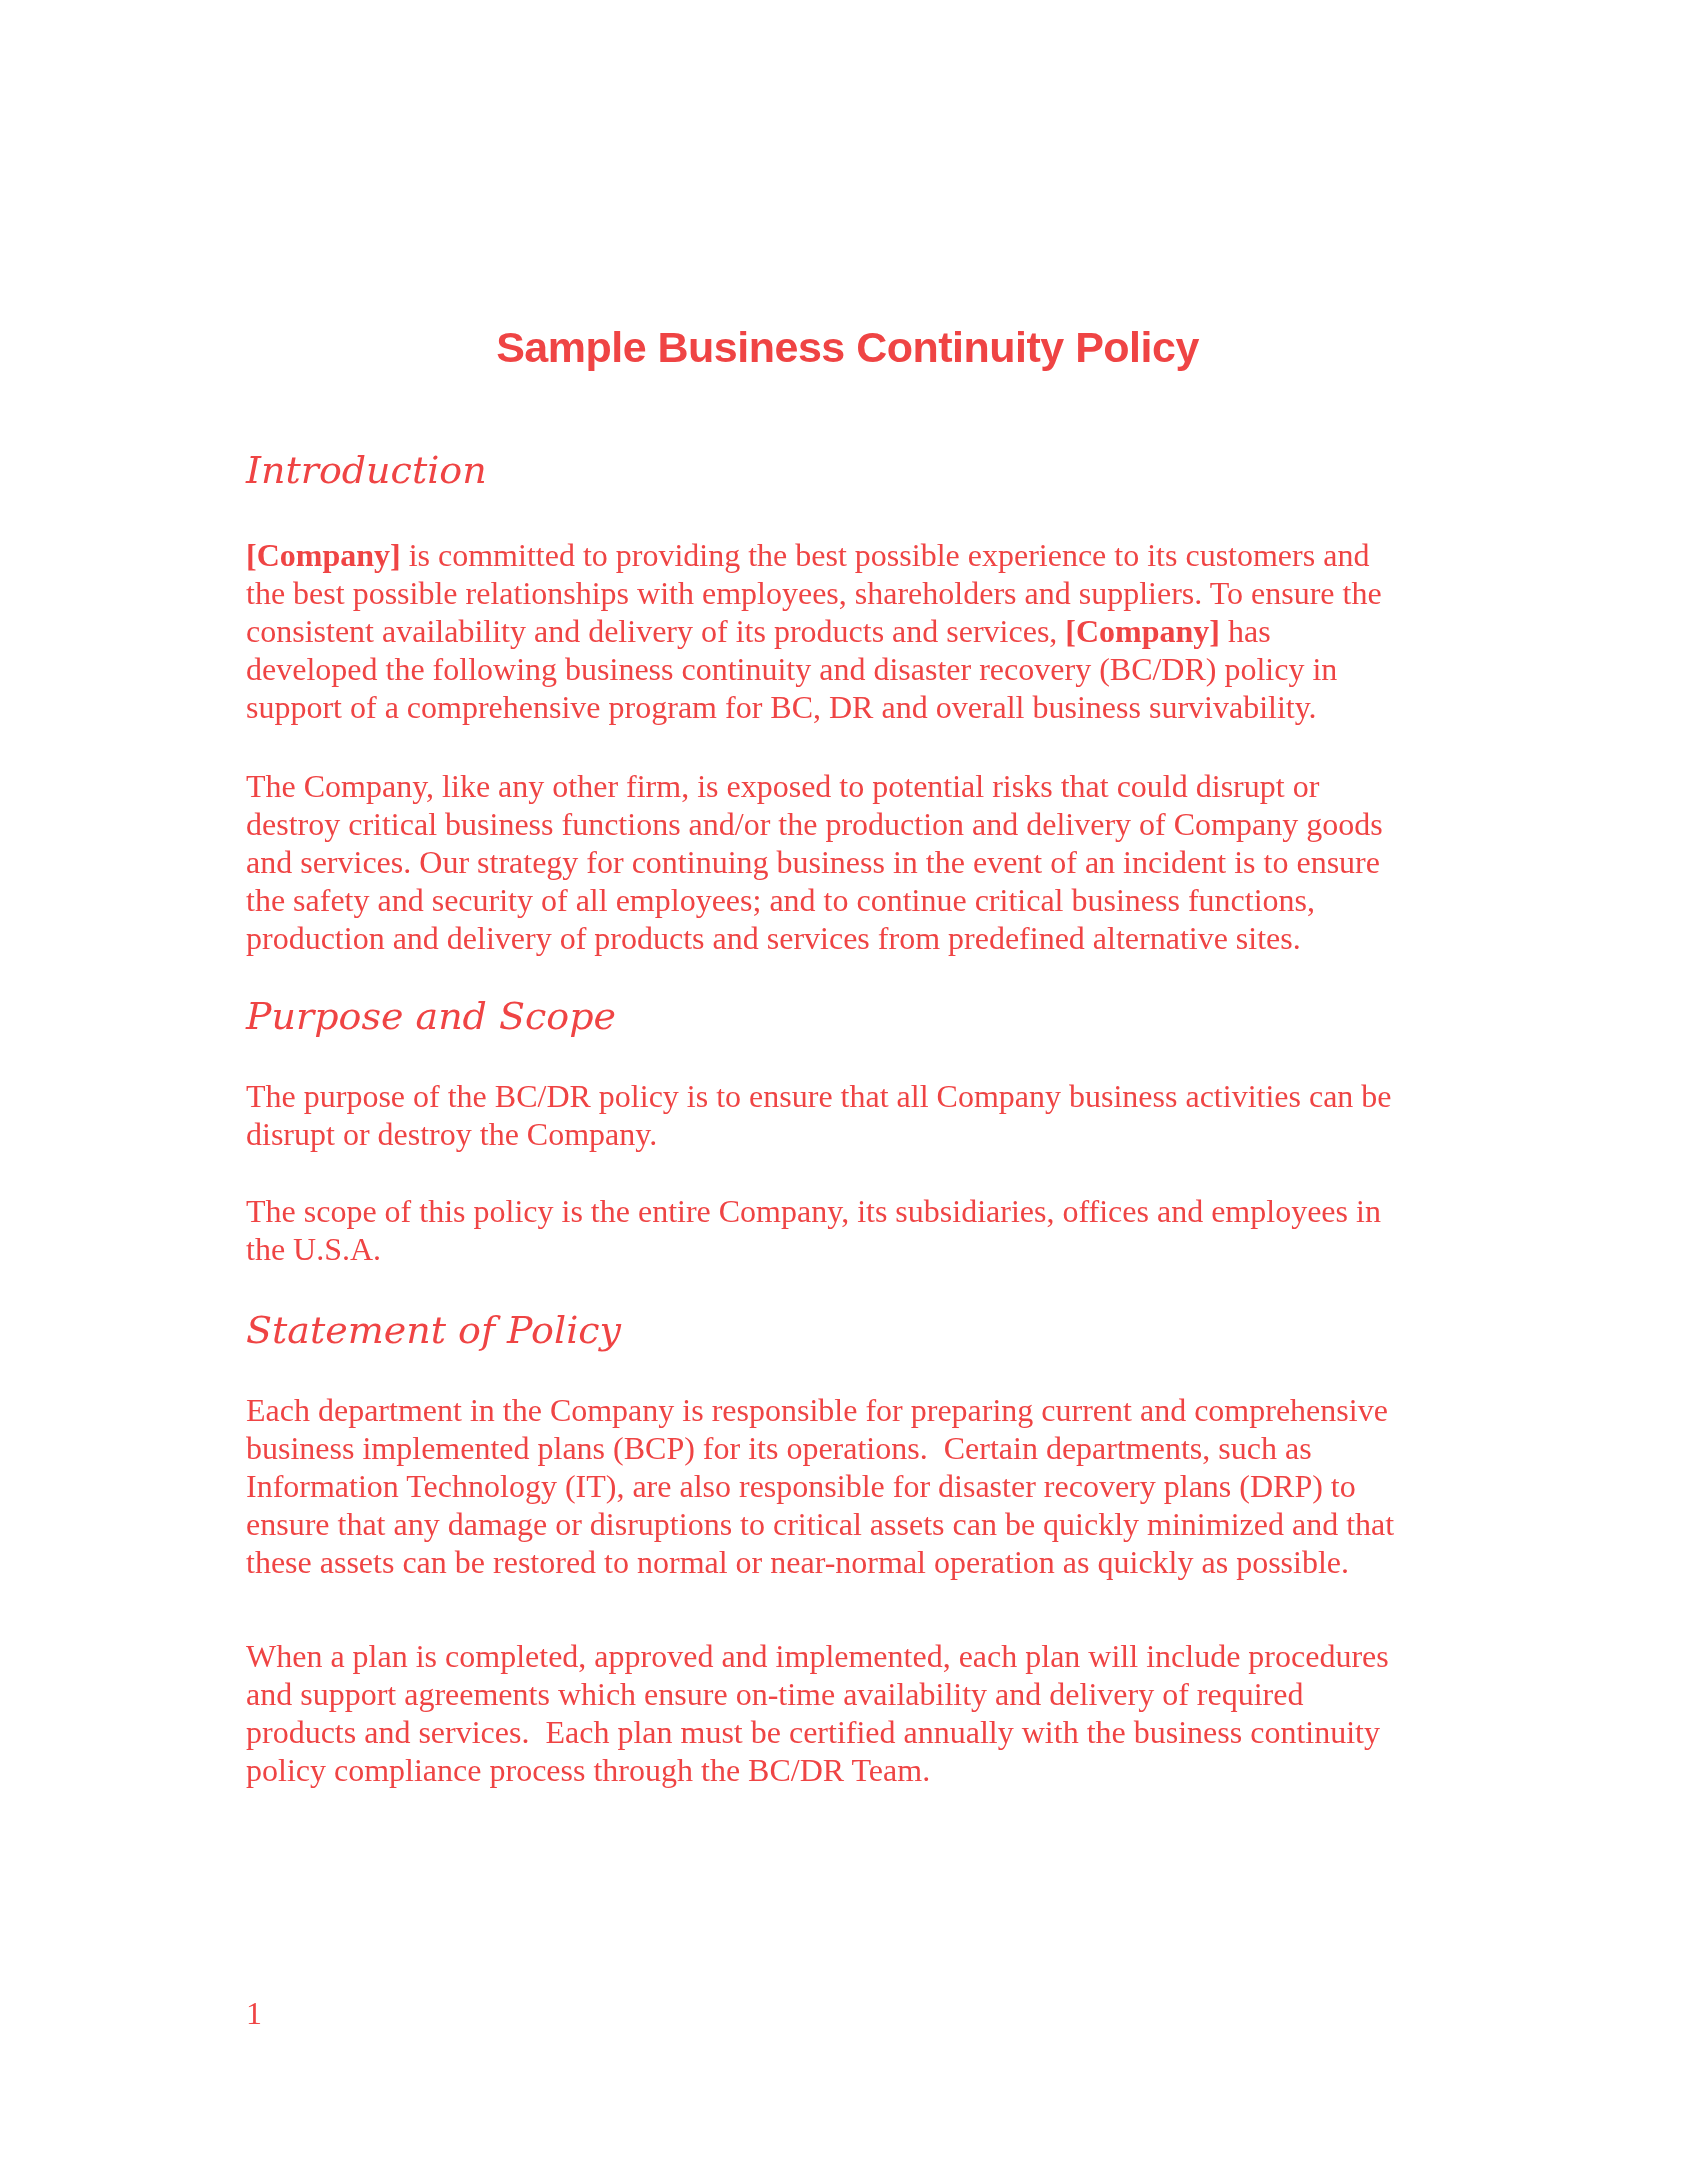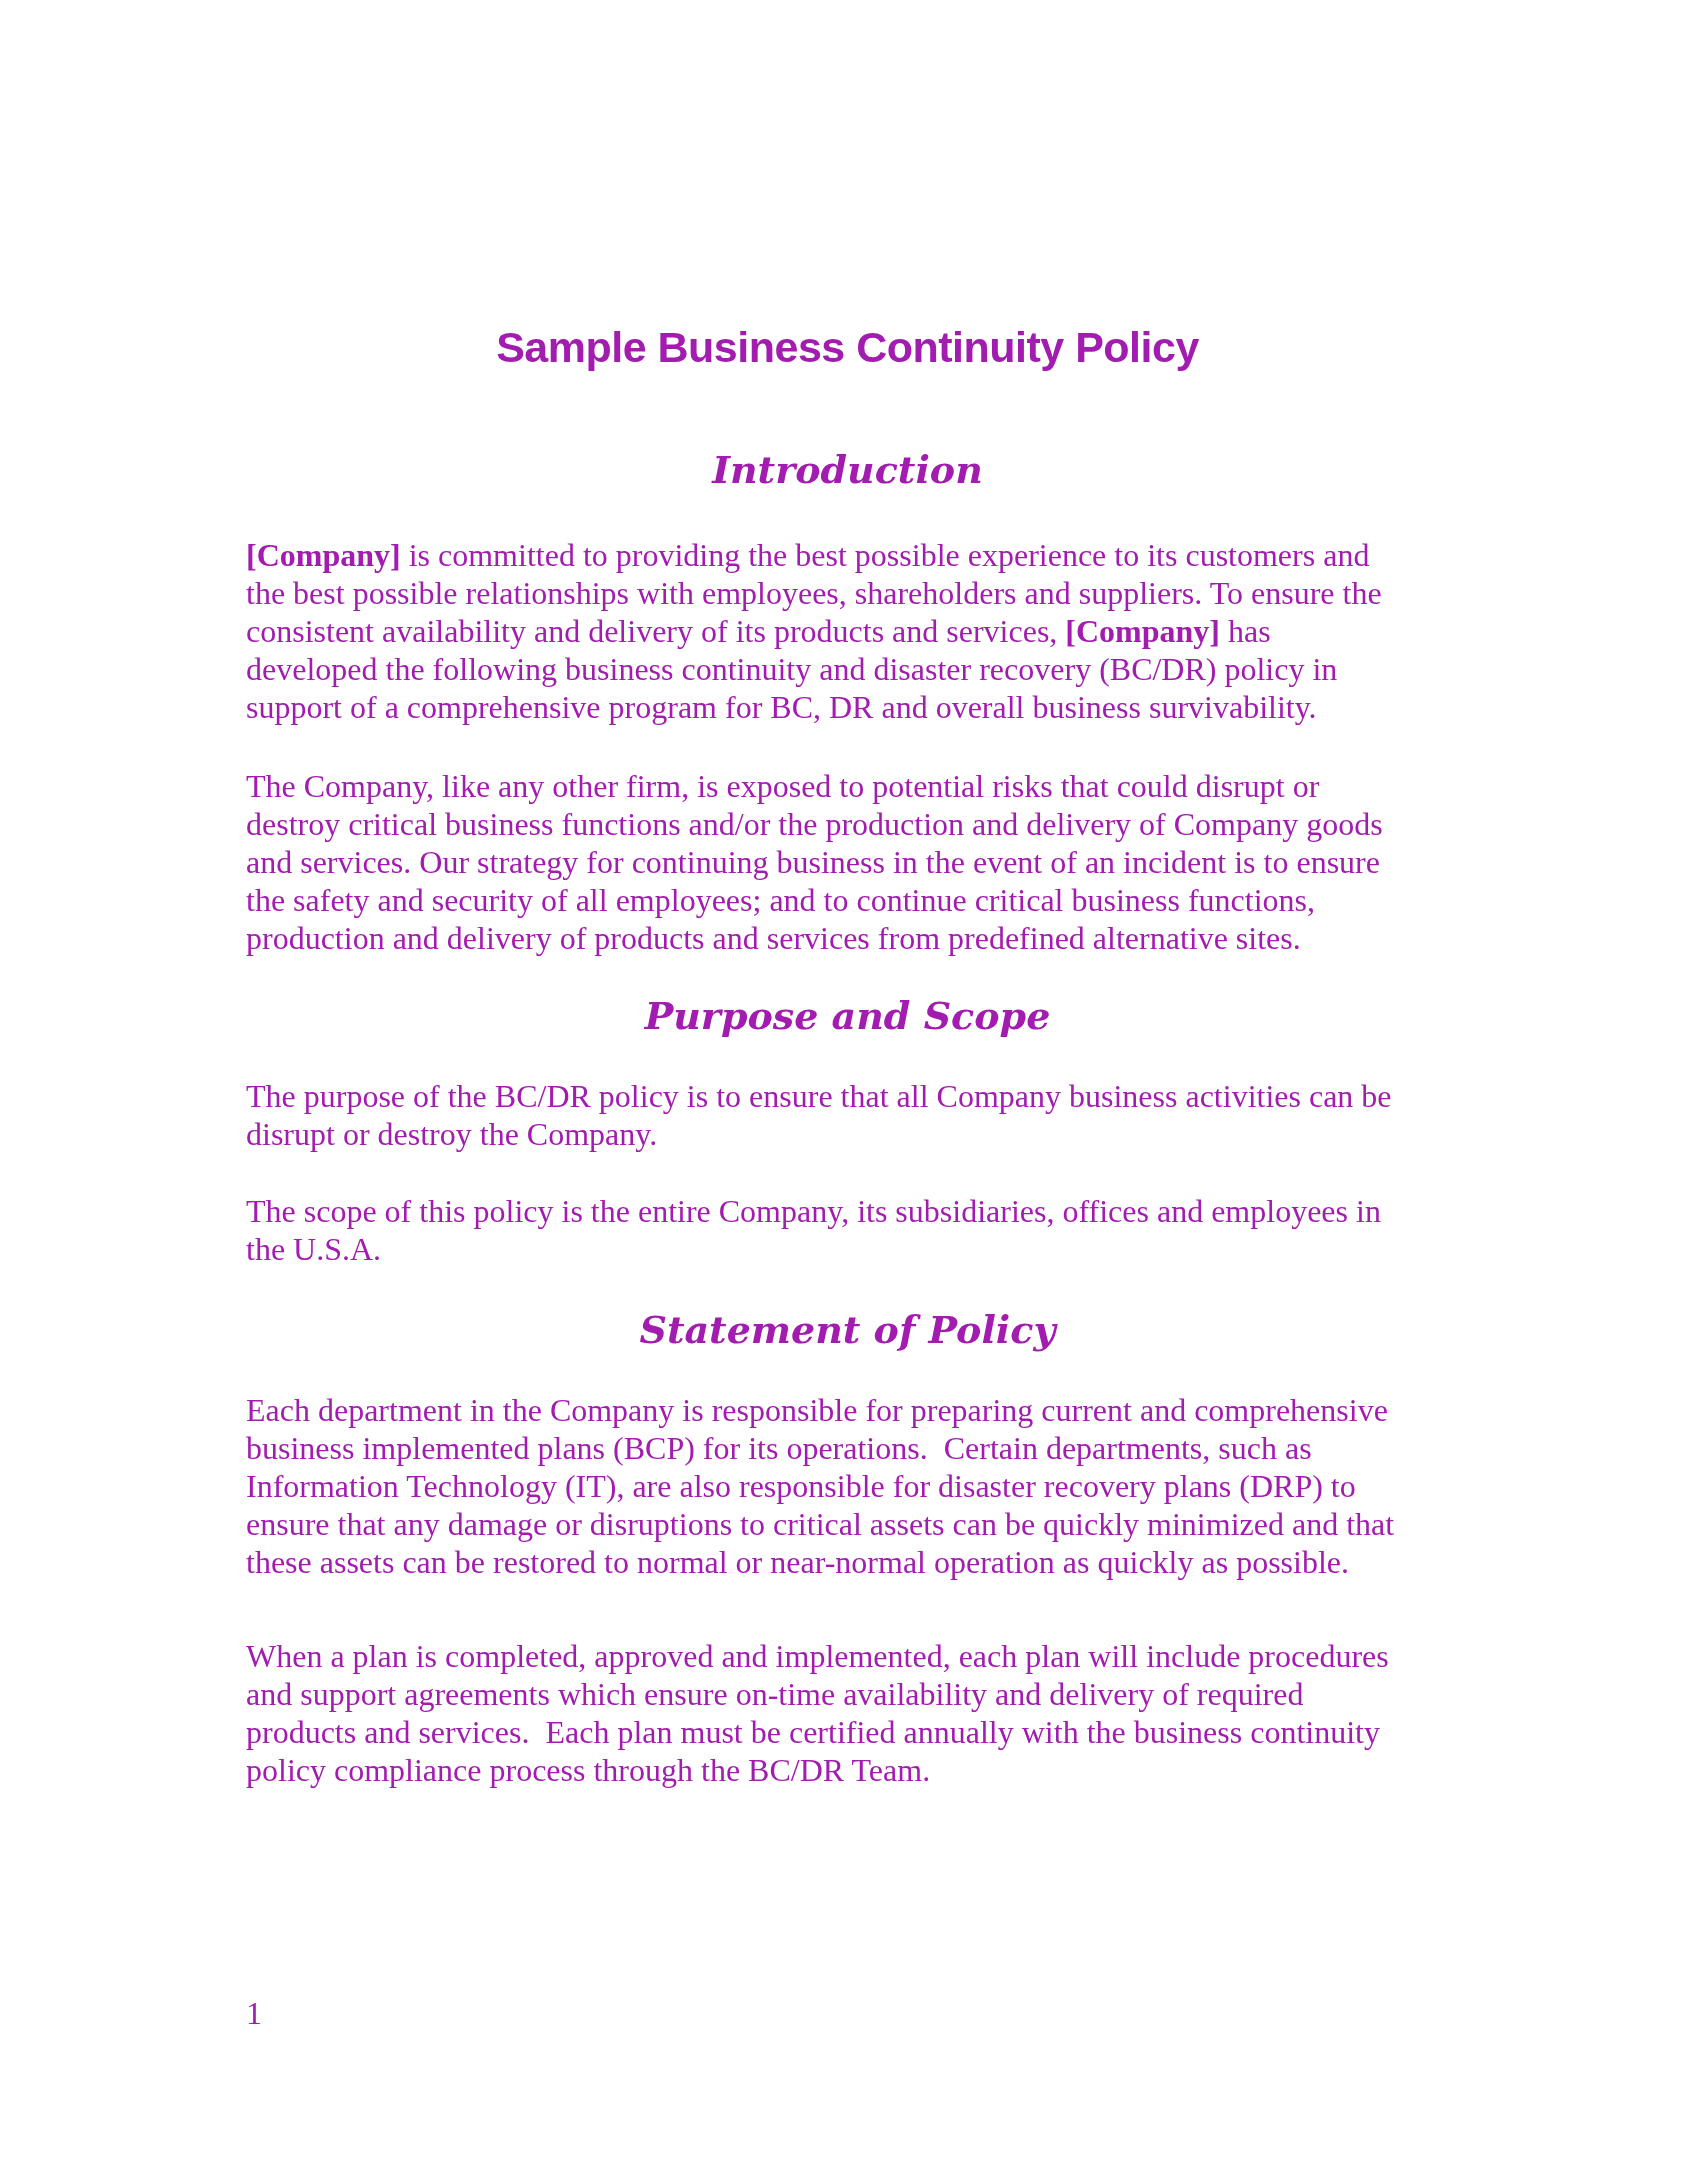--- a/index.html
+++ b/index.html
@@ -1,48 +1,47 @@
 <!DOCTYPE html>
 <html><head>
 <meta charset="utf-8">
 <style>
   html, body { margin: 0; padding: 0; background: #ffffff; }
   .page {
     position: relative;
     width: 1683px;
     height: 2178px;
     background: #ffffff;
-    color: #a21caf;
+    color: #ef4444;
     overflow: hidden;
   }
   .content {
     position: absolute;
     left: 246px;
     top: 0;
     width: 1203px;
   }
   .title {
     font-family: "Liberation Sans", sans-serif;
     font-weight: bold;
     font-size: 43px;
     line-height: 48px;
     letter-spacing: -0.5px;
     text-align: center;
     margin: 323px 0 0 0;
     white-space: nowrap;
   }
   .heading {
     font-family: "DejaVu Serif", serif;
-    font-weight: bold;
+    font-weight: normal;
     font-style: italic;
     font-size: 38px;
     line-height: 44px;
     margin: 0;
     white-space: nowrap;
-    text-align: center;
   }
   .h-intro   { margin-top: 77px; }
   .h-purpose { margin-top: 37px; }
   .h-policy  { margin-top: 40px; }
   .para {
     font-family: "Liberation Serif", serif;
     font-size: 32px;
     line-height: 38px;
     margin: 0;
   }

